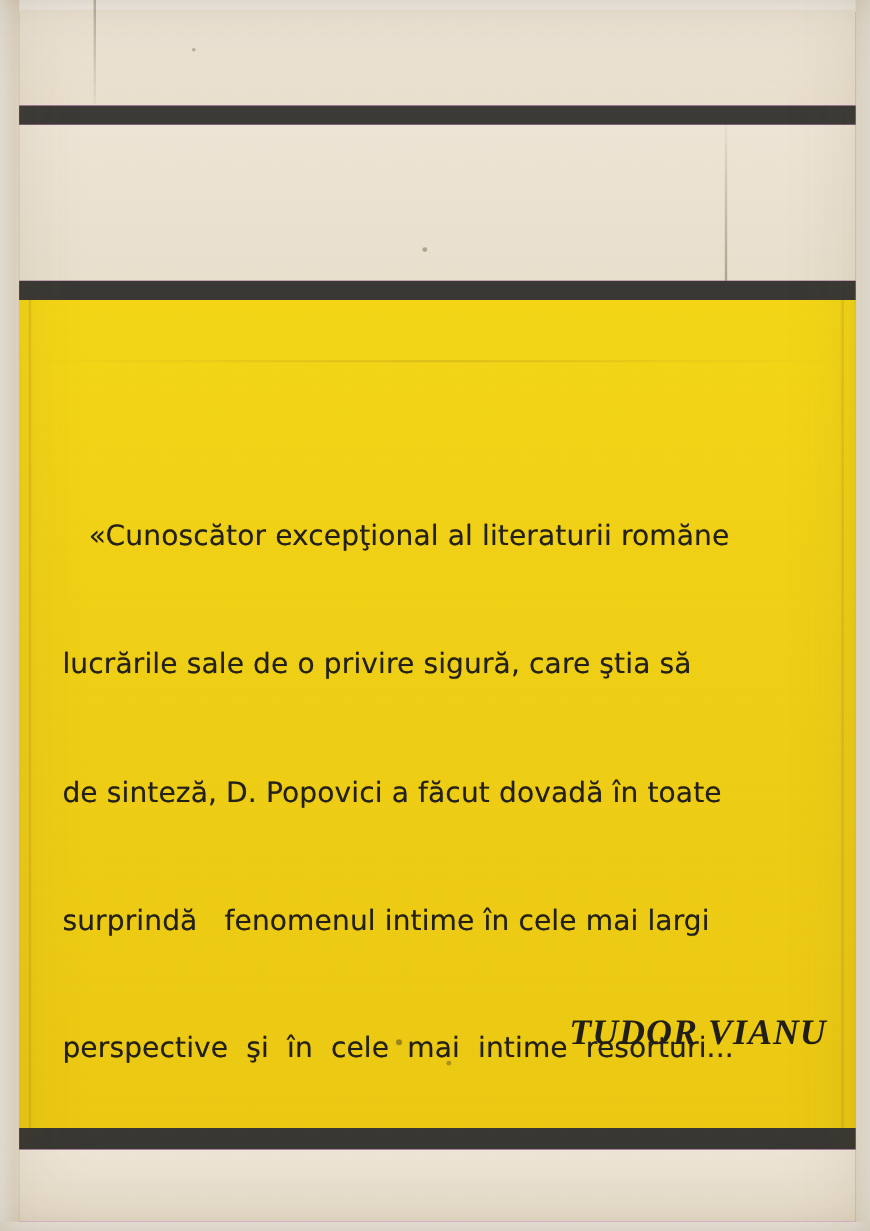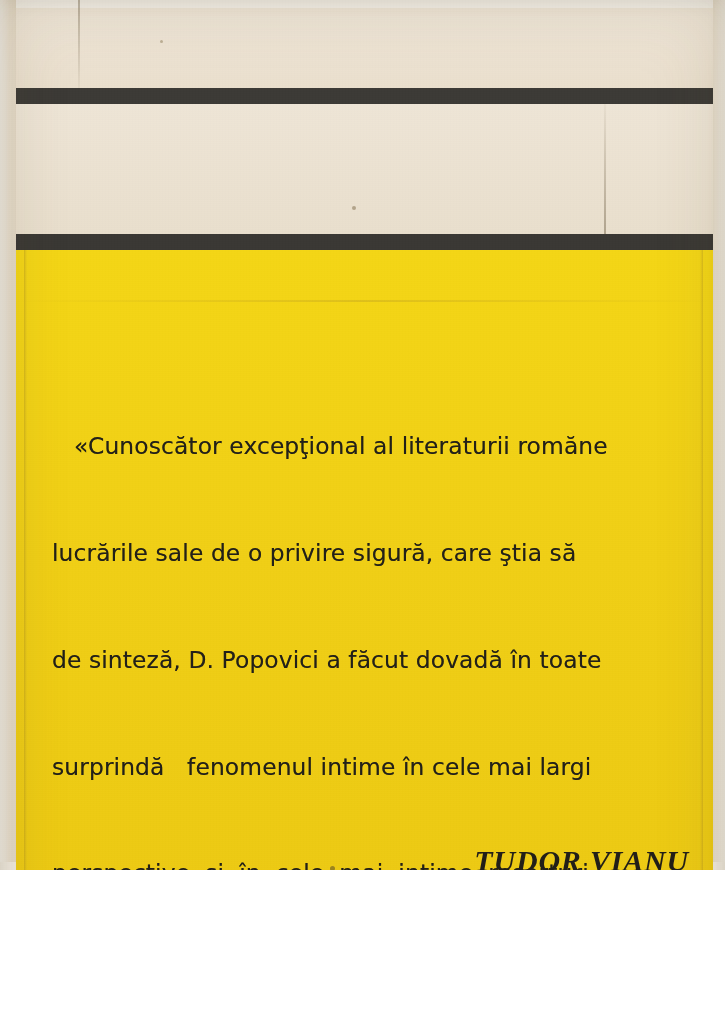--- a/index.html
+++ b/index.html
@@ -11,21 +11,21 @@
     width: 725px;
     height: 1026px;
     font-family: "DejaVu Sans", sans-serif;
     overflow: hidden;
   }
 
   
   .scan {
     position: relative;
     width: 725px;
-    height: 870px;
+    height: 1026px;
     background: #d946ef;
     overflow: hidden;
   }
 
   
   .scan-edge-left {
     position: absolute;
     left: 0; top: 0;
     width: 16px; height: 1026px;
     background: linear-gradient(to right, #f7f3ec 0%, #e9dfcf 60%, #e4d9c6 100%);

